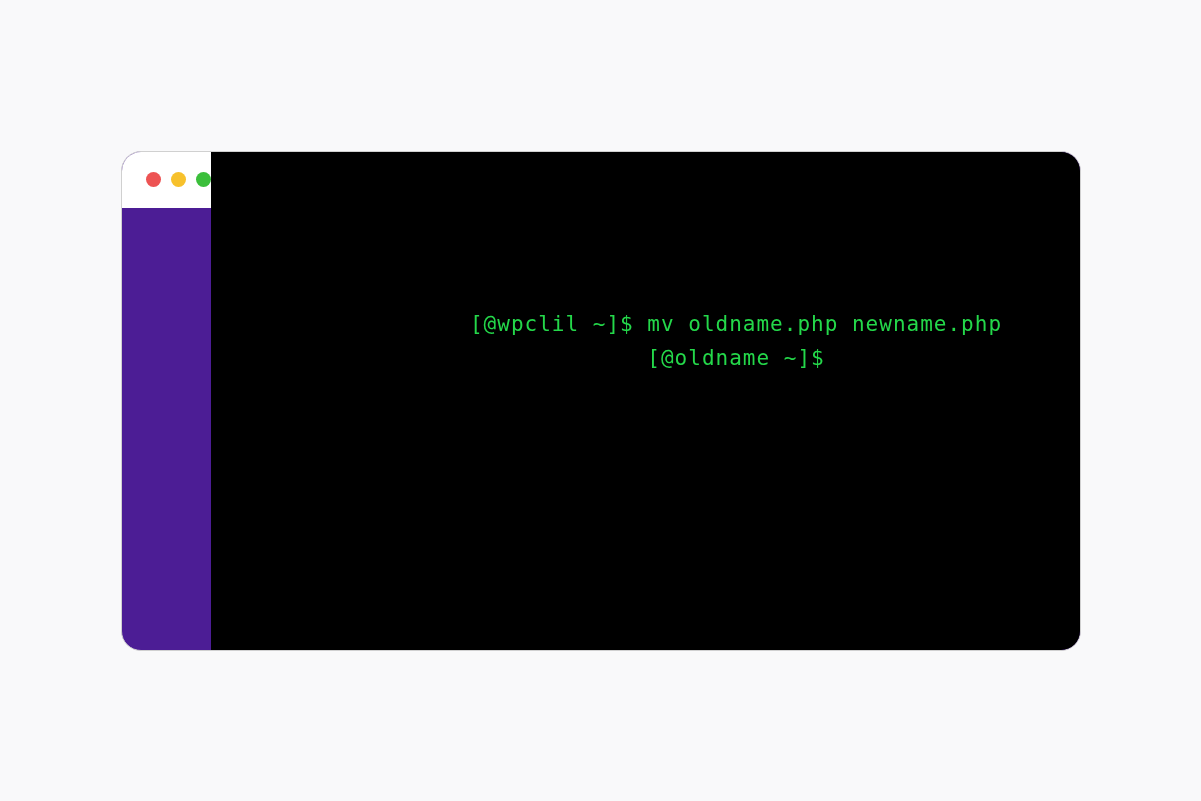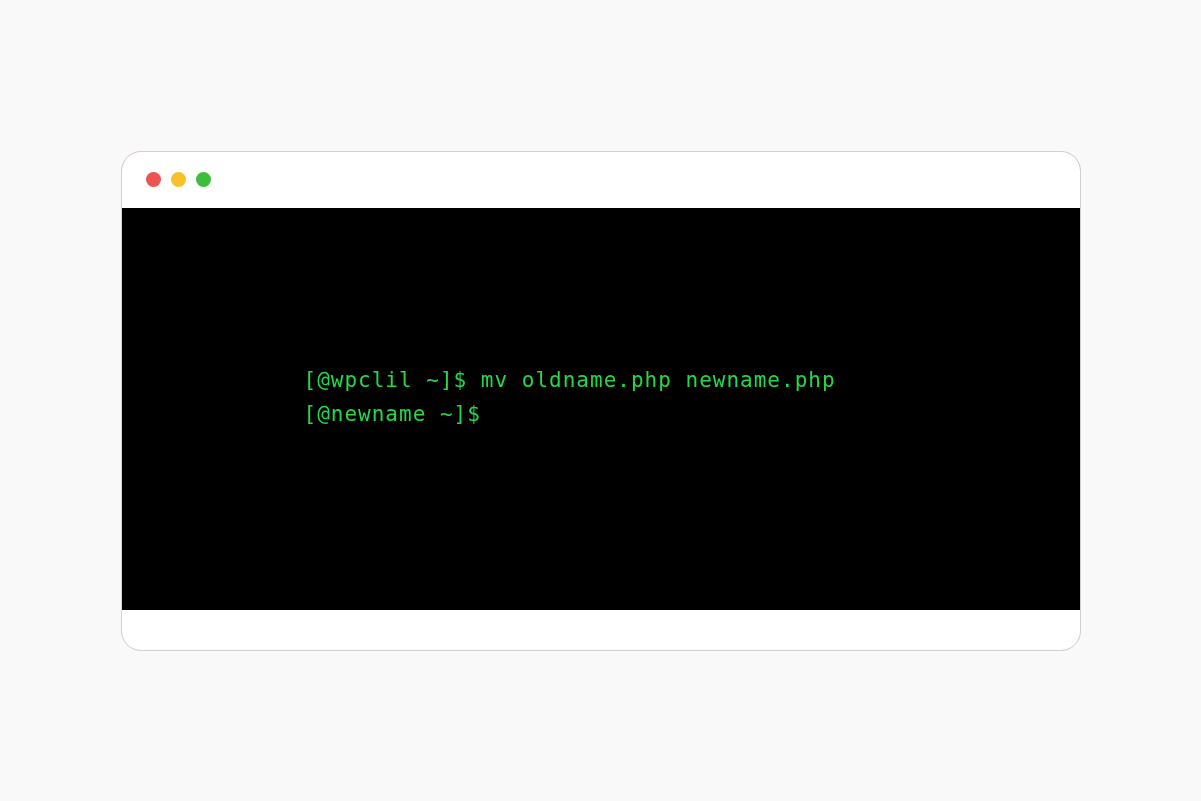--- a/index.html
+++ b/index.html
@@ -14,26 +14,27 @@
       background: #f9f9fa;
       display: flex;
       align-items: center;
       justify-content: center;
       font-family: ui-monospace, 'SF Mono', Menlo, Monaco, Consolas, monospace;
     }
 
     .window {
       width: 960px;
       height: 500px;
-      background: #fca5a5;
+      background: #4c1d95;
       border: 1px solid #d0d0d0;
       border-radius: 20px;
       overflow: hidden;
       display: flex;
-      flex-direction: column;
+      flex-direction: row;
+      text-align: center;
     }
 
     .titlebar {
       height: 56px;
       display: flex;
       align-items: center;
       padding-left: 24px;
       gap: 10px;
       background: #ffffff;
     }
@@ -73,17 +74,17 @@
 <body>
 
 <div class="window">
 
   <div class="titlebar">
     <div class="traffic-light red"></div>
     <div class="traffic-light yellow"></div>
     <div class="traffic-light green"></div>
   </div>
 
-  <div class="terminal-body"><span class="line1">[@wpclil ~]$ mv oldname.php newname.php</span><span class="line2">[@newname ~]$</span></div>
+  <div class="terminal-body"><span class="line1">[@wpclil ~]$ mv oldname.php newname.php</span><span class="line2">[@oldname ~]$</span></div>
 
   <div class="window-footer"></div>
 
 </div>
 
 </body></html>

